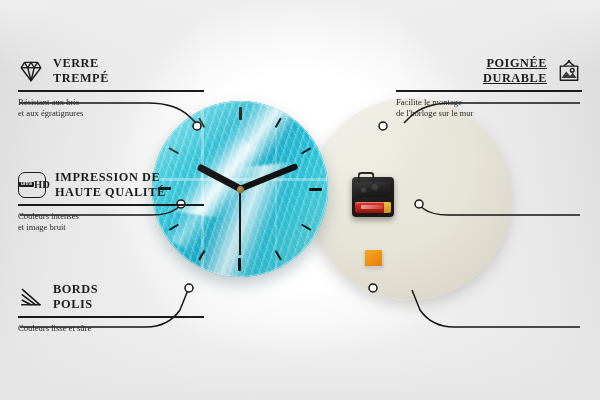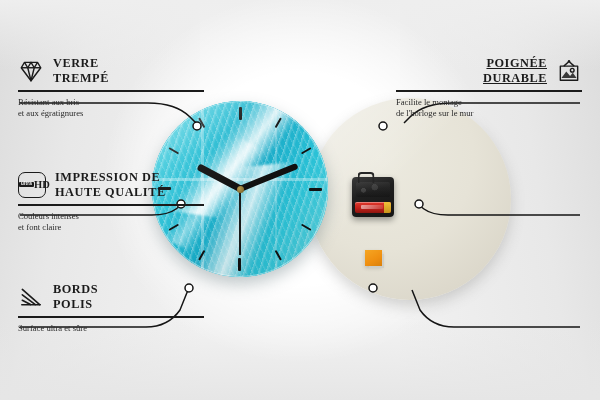--- a/index.html
+++ b/index.html
@@ -306,39 +306,39 @@
   <div class="feat left" style="left:18px;top:170px;">
     <div class="head">
       <span class="hd-badge">
         <span class="u">ultra</span>
         <span class="h">HD</span>
       </span>
       <span class="title"><span>IMPRESSION DE</span><br><span>HAUTE QUALITÉ</span></span>
     </div>
     <div class="rule"></div>
     <div class="desc">Couleurs intenses
-et font claire</div>
+et image bruit</div>
   </div>
 
   <div class="feat left" style="left:18px;top:282px;">
     <div class="head">
       <span class="ico">
         <svg viewBox="0 0 24 24">
             <g stroke="#1b1b1b" stroke-width="1.5" stroke-linecap="round">
           <path d="M4 5 L20 19"></path>
               <path d="M4 10 L16 19"></path>
               <path d="M4 15 L11.5 19"></path>
               <path d="M3.5 19.2 H20.5"></path>
         </g>
           </svg>
       </span>
       <span class="title"><span>BORDS</span><br><span>POLIS</span></span>
     </div>
     <div class="rule"></div>
-    <div class="desc">Surface ultra et sûre</div>
+    <div class="desc">Couleurs lisse et sûre</div>
   </div>
 
   <div class="feat right" style="left:396px;top:56px;">
     <div class="head">
       <span class="title"><span>POIGNÉE</span><br><span>DURABLE</span></span>
       <span class="ico">
         <svg viewBox="0 0 24 24">
             <g fill="none" stroke="#1b1b1b" stroke-width="1.3" stroke-linejoin="round">
           <rect x="4" y="7.5" width="16" height="13"></rect>
           <path d="M12 3.2 L7.2 7.5 M12 3.2 L16.8 7.5"></path>

